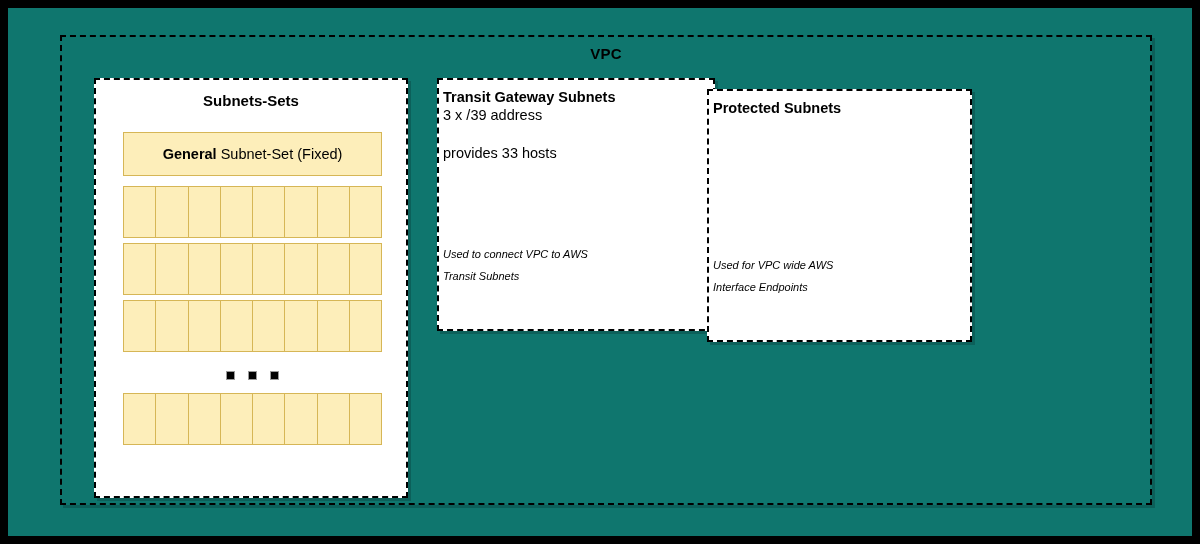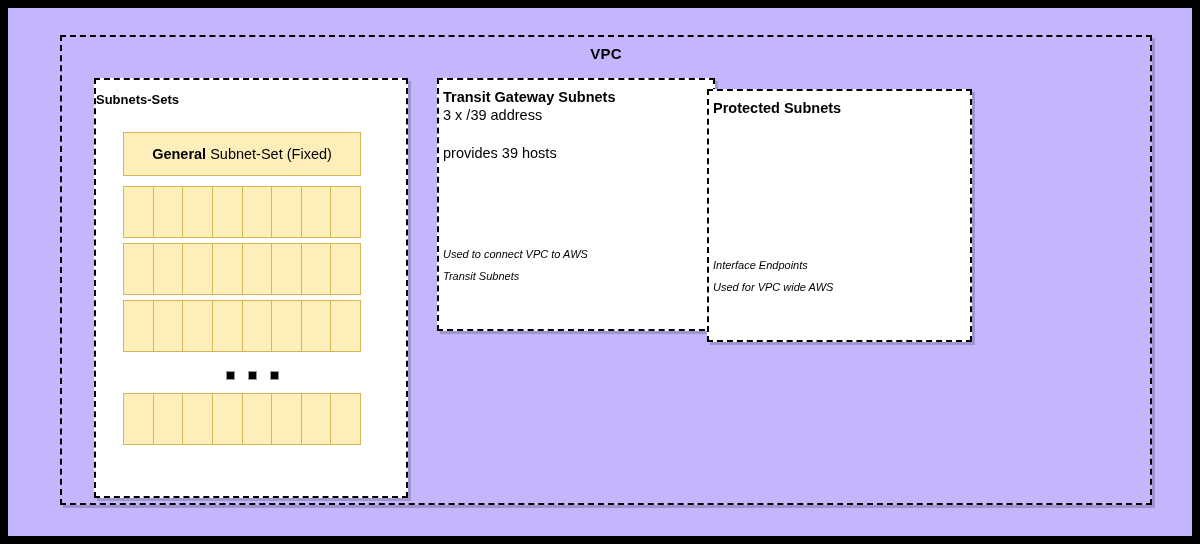--- a/index.html
+++ b/index.html
@@ -10,21 +10,21 @@
   }
   body {
     font-family: "Liberation Sans", sans-serif;
   }
 
   
   #diagram-canvas {
     position: relative;
     width: 1200px;
     height: 544px;
-    background: #c4b5fd;
+    background: #0f766e;
     border: 8px solid #000000;
     box-sizing: border-box;
     overflow: hidden;
   }
 
   
   .dashed-box {
     position: absolute;
     box-sizing: border-box;
     border: 2px dashed #000000;
@@ -57,31 +57,31 @@
     top: 41px;
     width: 314px;
     height: 420px;
     background: #ffffff;
   }
   #subnets-sets-title {
     position: absolute;
     top: 12px;
     left: 0;
     width: 100%;
-    text-align: left;
-    font-size: 13px;
+    text-align: center;
+    font-size: 15px;
     font-weight: bold;
     color: #000000;
   }
 
   
   .subnet-bar {
     position: absolute;
     left: 27px;
-    width: 238px;
+    width: 259px;
     box-sizing: border-box;
     background: #fdeeba;
     border: 1.5px solid #d6b656;
     display: flex;
   }
   #general-subnet-set {
     top: 52px;
     height: 44px;
     align-items: center;
     justify-content: center;
@@ -235,31 +235,31 @@
         <div class="cell"></div>
         <div class="cell"></div>
       </div>
 
     </div>
 
     <div class="dashed-box info-box" id="transit-gateway-box">
       <div class="heading">Transit Gateway Subnets</div>
       <div class="line">3 x /39 address</div>
       <div class="spacer"></div>
-      <div class="line">provides 39 hosts</div>
+      <div class="line">provides 33 hosts</div>
       <div class="note">
         <div>Used to connect VPC to AWS</div>
         <div>Transit Subnets</div>
       </div>
     </div>
 
     <div class="dashed-box info-box" id="protected-box">
       <div class="heading">Protected Subnets</div>
       <div class="spacer"></div>
       <div class="note">
+        <div>Used for VPC wide AWS</div>
         <div>Interface Endpoints</div>
-        <div>Used for VPC wide AWS</div>
       </div>
     </div>
 
   </div>
 
 </div>
 
 </body></html>

